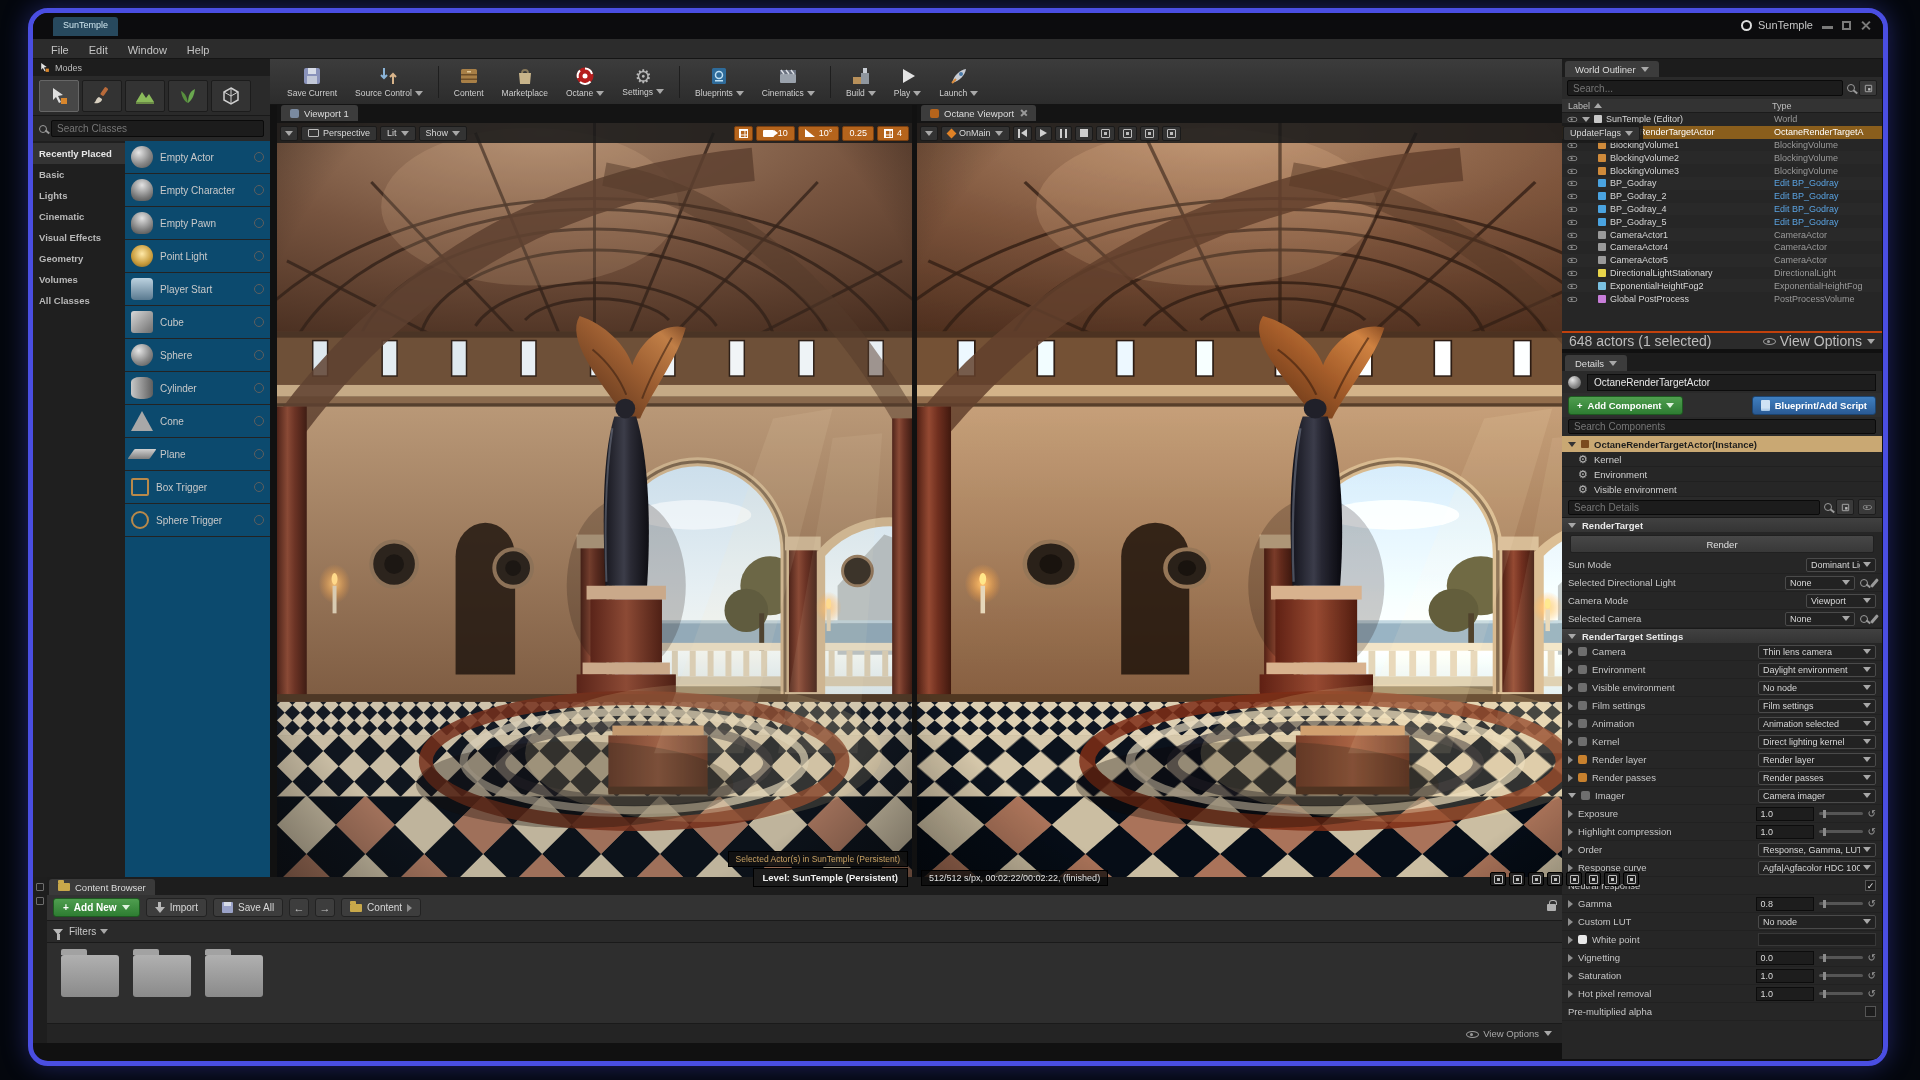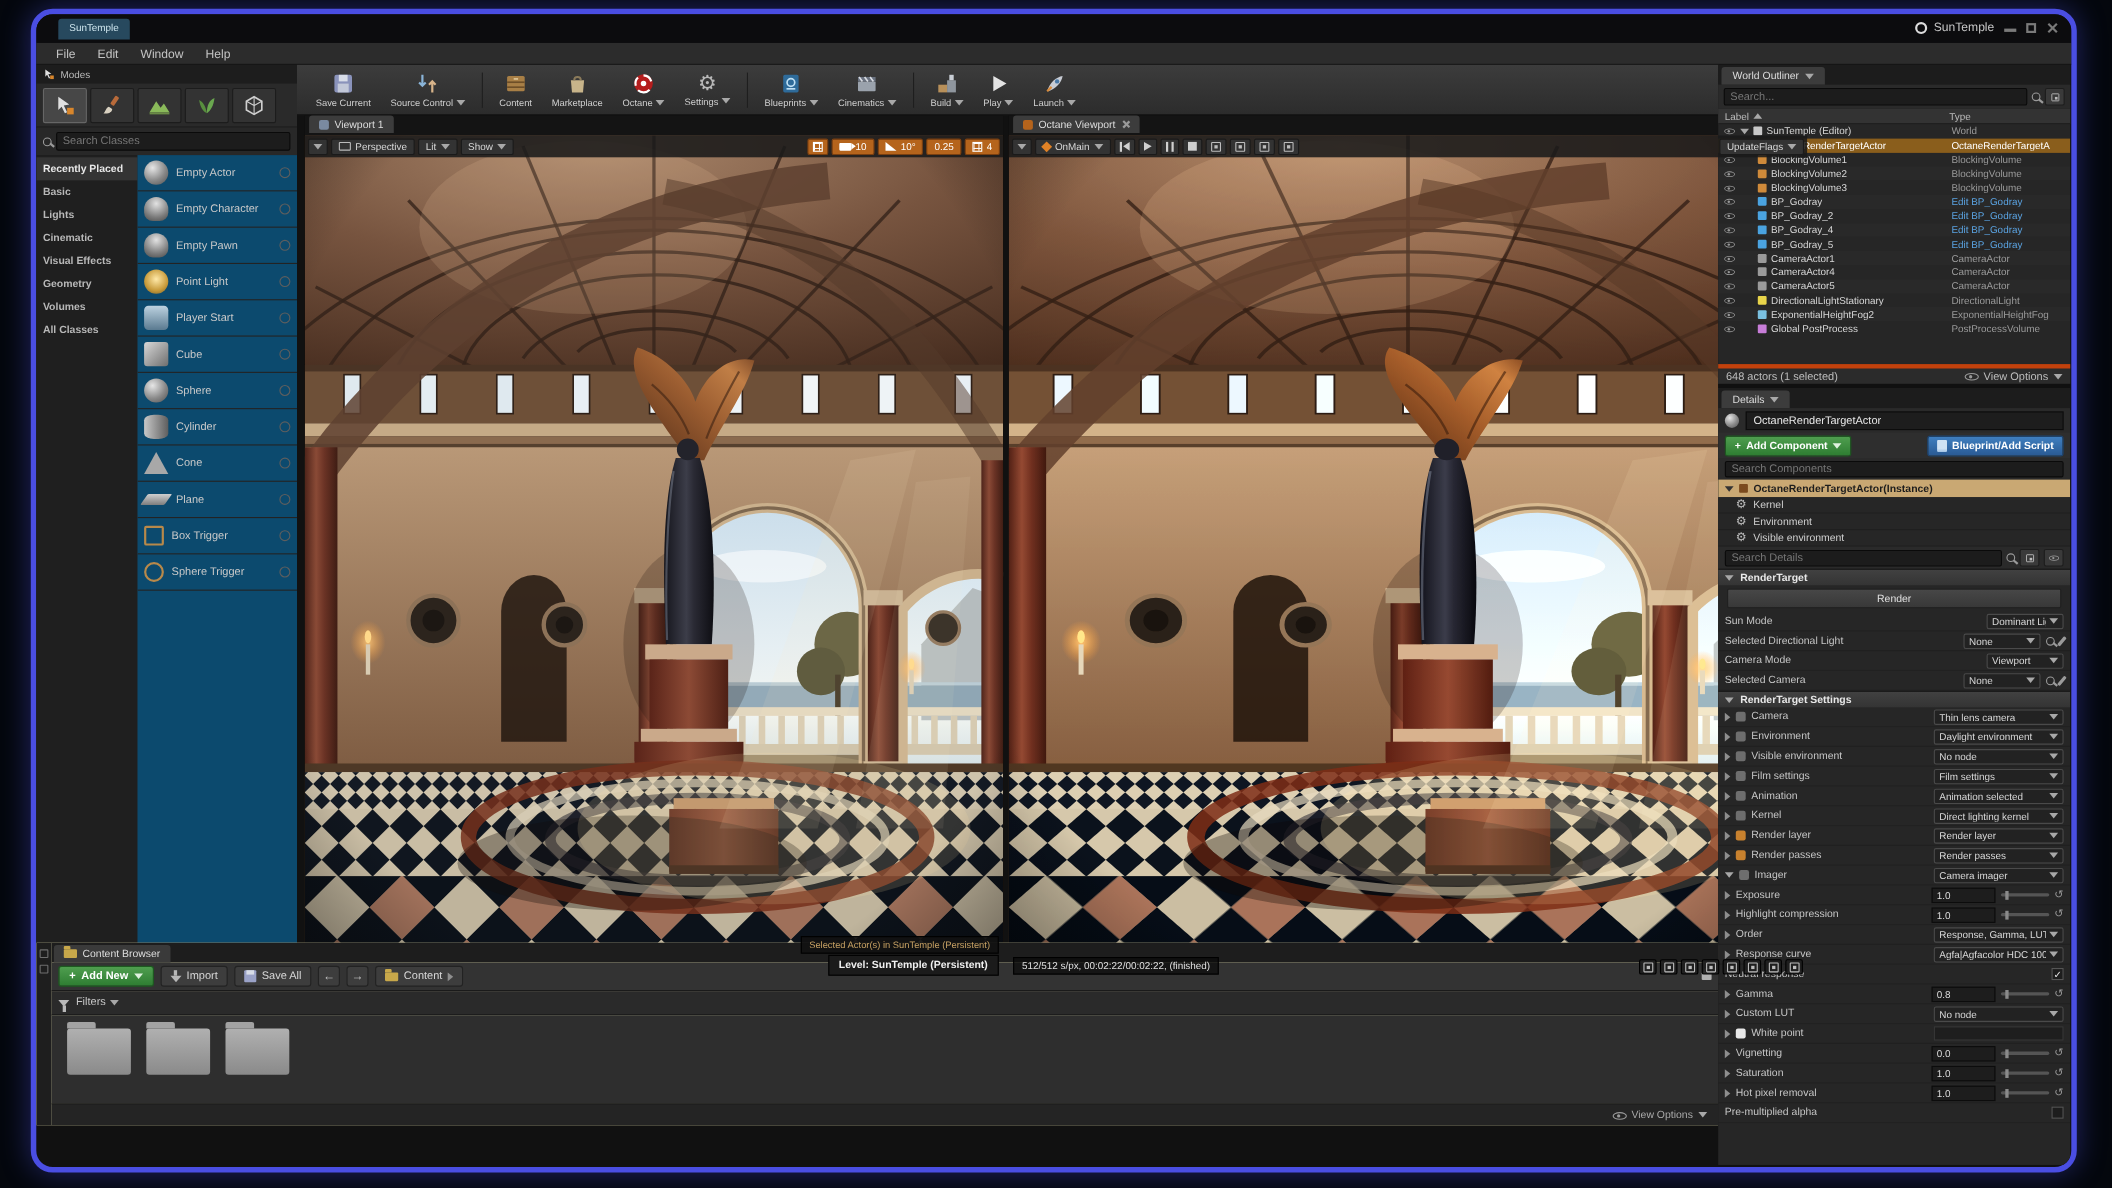--- a/index.html
+++ b/index.html
@@ -93,21 +93,21 @@
 .ic-prev .b{width:2px;height:9px;background:#cfcfcf;margin-right:1px}
 .ic-prev .t{width:0;height:0;border-right:6px solid #cfcfcf;border-top:4.5px solid transparent;border-bottom:4.5px solid transparent}
 .dotbox{width:9px;height:9px;border:1px solid #bdbdbd;border-radius:1px;position:relative}
 .dotbox::after{content:"";position:absolute;left:2.5px;top:2.5px;width:3px;height:3px;background:#bdbdbd}
 .vstatus1{position:absolute;right:4px;bottom:24px;background:rgba(18,18,18,.9);border:1px solid #000;color:#c8a264;font-size:8.5px;padding:2px 7px;z-index:5}
 .vstatus2{position:absolute;right:4px;bottom:4px;background:#1b1b1b;border:1px solid #000;color:#f0f0f0;font-size:9.5px;font-weight:bold;padding:3px 9px;z-index:5}
 .vrstat{position:absolute;left:4px;bottom:5px;background:rgba(10,10,10,.72);border:1px solid #000;color:#e0e0e0;font-size:9px;padding:2px 7px;z-index:5}
 .vricons{position:absolute;right:4px;bottom:5px;display:flex;gap:3px;z-index:5}
 .vricons .ibx{width:16px;height:14px;background:rgba(30,30,30,.92);border:1px solid #000;border-radius:2px;display:flex;align-items:center;justify-content:center}
 
-#cb{left:0;top:844px;width:1529px;height:166px;background:#fef9c3;display:flex}
+#cb{left:0;top:864px;width:1529px;height:166px;background:#84cc16;display:flex}
 #cb-strip{width:14px;background:#1e1e1e;display:flex;flex-direction:column;align-items:center;gap:6px;padding-top:6px}
 .stripic{width:8px;height:8px;border:1px solid #6e6e6e;border-radius:1px}
 #cb-main{flex:1;display:flex;flex-direction:column}
 #cb-tabrow{height:18px;background:#1d1d1d;display:flex;align-items:flex-end;padding-left:2px}
 #cb-tab{height:16px;background:#3a3a3a;color:#ddd;font-size:9.5px;display:flex;align-items:center;gap:5px;padding:0 9px;border-radius:3px 3px 0 0}
 #cb-toolbar{height:26px;background:#333;border-bottom:1px solid #1a1a1a;display:flex;align-items:center;gap:6px;padding:0 6px}
 #btn-addnew{height:19px;background:linear-gradient(#4f9e4f,#2e7d32);border:1px solid #1d5a20;border-radius:3px;color:#fff;font-size:10px;font-weight:bold;display:flex;align-items:center;gap:5px;padding:0 9px}
 .cb-btn{height:19px;background:#3d3d3d;border:1px solid #222;border-radius:3px;color:#d8d8d8;font-size:10px;display:flex;align-items:center;gap:5px;padding:0 8px}
 .navbx{width:20px;height:19px;background:#3d3d3d;border:1px solid #222;border-radius:3px;color:#c8c8c8;font-size:11px;display:flex;align-items:center;justify-content:center}
 .fold{position:relative;width:12px;height:8px;background:#c8a84a;border-radius:1px;flex:none}
@@ -143,21 +143,21 @@
 .orow{height:12.8px;display:flex;align-items:center;gap:4px;padding:0 4px;font-size:9px}
 .orow:nth-child(even){background:#292929}
 .orow.sel{background:#8a5e1c}
 .orow.sel .o-lab,.orow.sel .o-typ{color:#fff}
 .o-eye{transform:scale(.75);flex:none}
 .o-ic{width:8px;height:8px;border-radius:1px;flex:none}
 .o-lab{flex:1;color:#d6d6d6;white-space:nowrap;overflow:hidden}
 .o-typ{width:104px;color:#9a9a9a;white-space:nowrap;overflow:hidden}
 .o-typ.link{color:#5aa2e0}
 .ind{width:12px;flex:none}
-#outl-foot{height:18px;background:#2b2b2b;border-top:4px solid #c2410c;display:flex;align-items:center;gap:5px;padding:0 7px;font-size:10px;color:#bdbdbd}
+#outl-foot{height:18px;background:#2b2b2b;border-top:2px solid #c2410c;display:flex;align-items:center;gap:5px;padding:0 7px;font-size:14px;color:#bdbdbd}
 #outl-foot .sp{flex:1}
 #rsplit{height:4px;background:#101010}
 #details{flex:1;background:#262626;display:flex;flex-direction:column;overflow:hidden}
 #d-name{height:22px;display:flex;align-items:center;gap:6px;padding:0 6px;background:#2a2a2a}
 .d-namebox{flex:1;height:17px;background:#1d1d1d;border:1px solid #0c0c0c;color:#e8e8e8;font-size:10px;display:flex;align-items:center;padding:0 6px}
 #d-btns{height:24px;display:flex;align-items:center;gap:6px;padding:0 6px;background:#2e2e2e}
 #btn-addcomp{height:19px;background:linear-gradient(#4f9e4f,#2e7d32);border:1px solid #1d5a20;border-radius:3px;color:#fff;font-size:9.5px;font-weight:bold;display:flex;align-items:center;gap:5px;padding:0 8px}
 #btn-bp{height:19px;background:linear-gradient(#3f7fc0,#2a5a94);border:1px solid #1c4470;border-radius:3px;color:#fff;font-size:9.5px;font-weight:bold;display:flex;align-items:center;gap:5px;padding:0 8px;margin-left:auto}
 .bp-ic{width:9px;height:11px;background:linear-gradient(#cfe2f4 70%,#9fc2e4);border-radius:1px}
 .d-searchrow{display:flex;align-items:center;gap:4px;padding:2px 6px;background:#2a2a2a}

